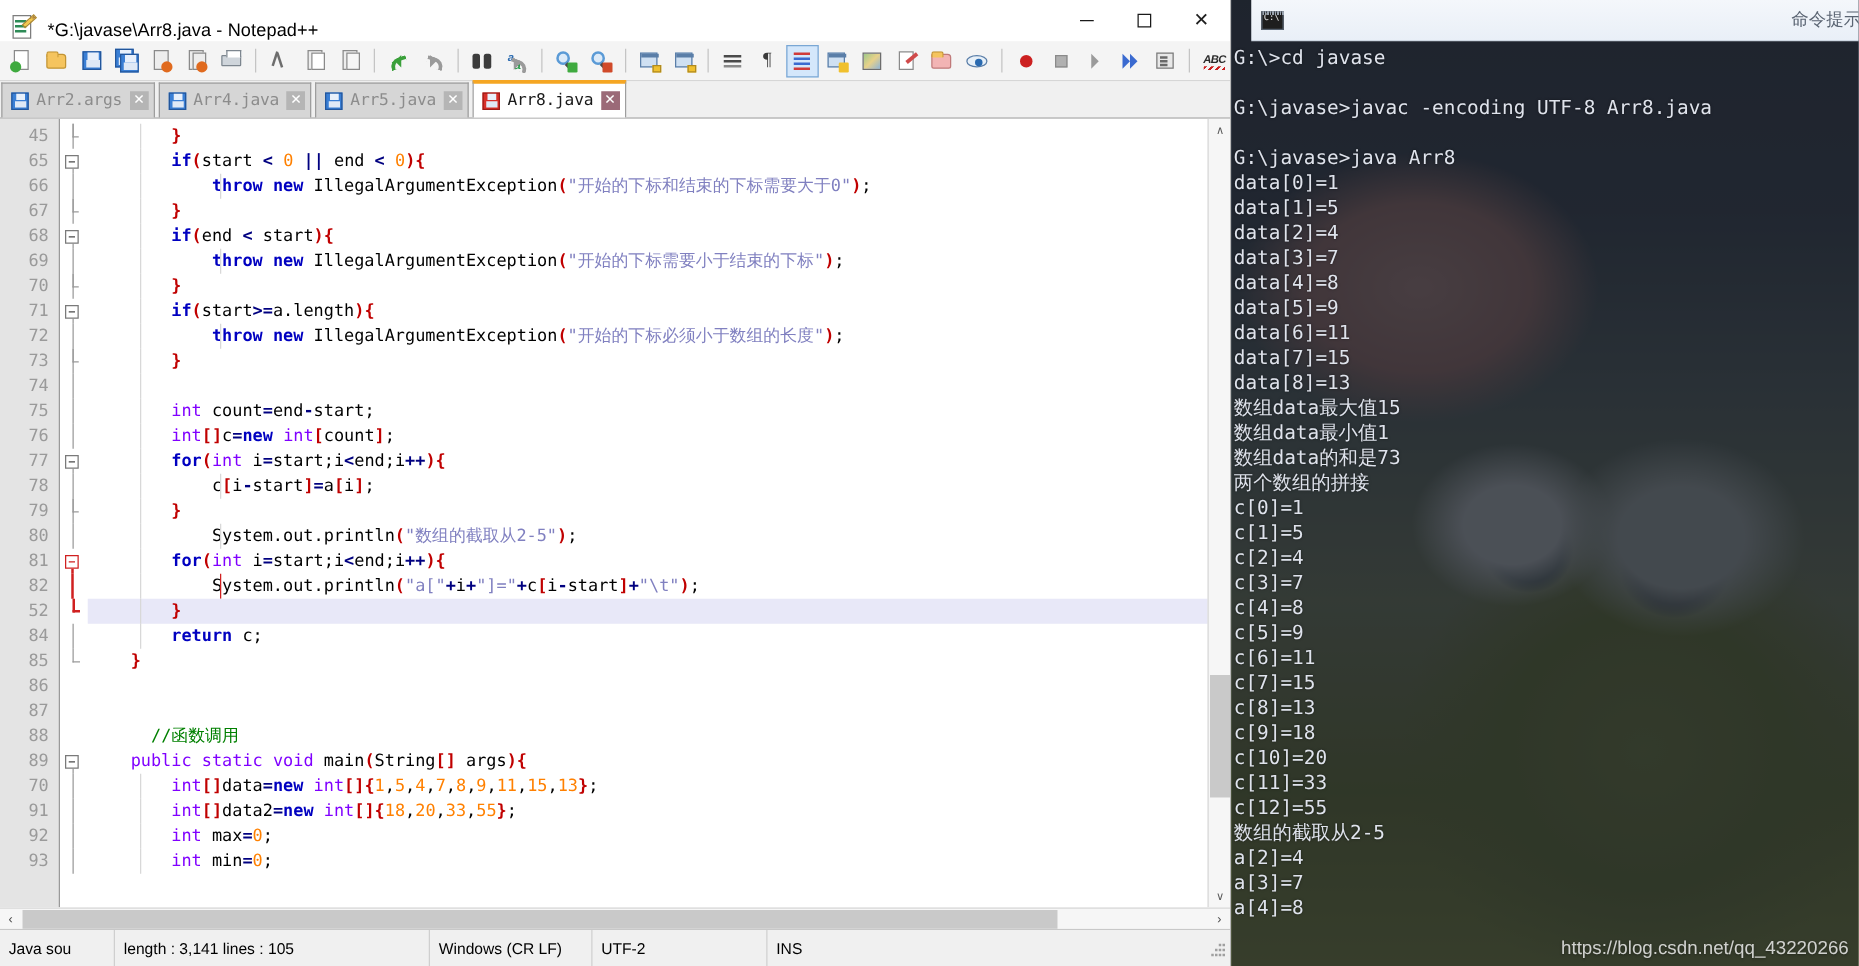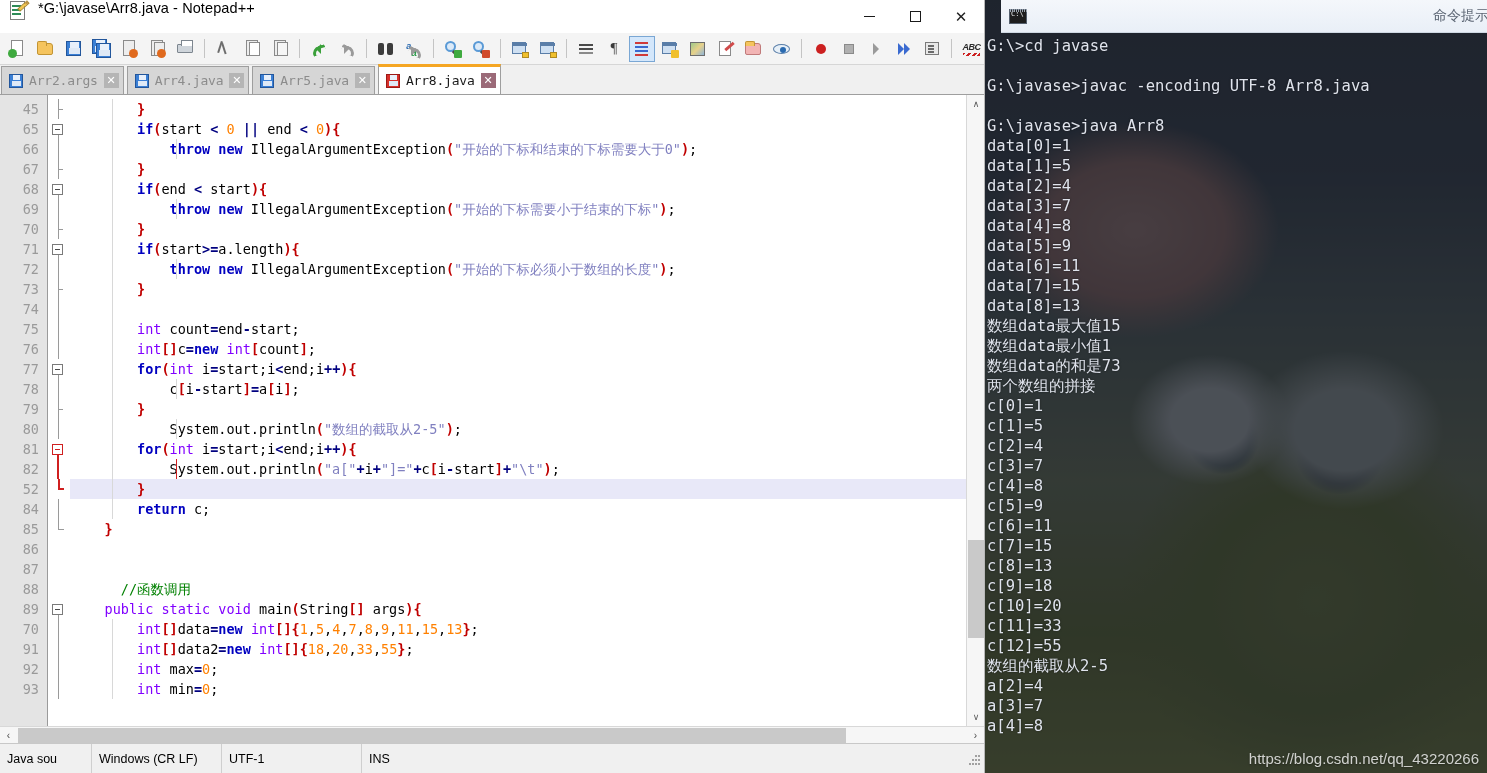--- a/index.html
+++ b/index.html
@@ -15,21 +15,21 @@
   #npp {
     position: absolute; left: 0; top: 0; width: 985px; height: 773px;
     background: #f0f0f0;
     border-right: 1px solid #b8b8b8;
     display: flex; flex-direction: column;
   }
 
   
   .titlebar {
     height: 33px; background: #ffffff;
-    display: flex; align-items: flex-start;
+    display: flex; align-items: flex-end;
     position: relative; flex: 0 0 auto;
   }
   .title-icon {
     width: 22px; height: 22px; margin-left: 8px; margin-right: 8px;
     position: relative; flex: 0 0 auto;
   }
   .ti-page {
     position: absolute; left: 2px; top: 1px; width: 15px; height: 19px;
     background: #ffffff; border: 1px solid #7d7d7d;
   }
@@ -692,22 +692,23 @@
     </div>
 
     <div class="hscroll">
       <div class="hs-arrow" style="left:0">‹</div>
       <div class="hs-thumb" style="left:18px; width:828px;"></div>
       <div class="hs-arrow" style="right:0">›</div>
     </div>
 
     <div class="statusbar">
       <div class="sb-cell" style="width:92px">Java sou</div>
+      <div class="sb-cell" style="width:252px">length : 3,141    lines : 105</div>
       <div class="sb-cell" style="width:130px">Windows (CR LF)</div>
-      <div class="sb-cell" style="width:140px">UTF-1</div>
+      <div class="sb-cell" style="width:140px">UTF-2</div>
       <div class="sb-cell" style="width:52px;border-right:none">INS</div>
       <div class="sb-grip">
         <i style="left:10px;top:4px"></i>
           <i style="left:13px;top:4px"></i>
         <i style="left:7px;top:8px"></i>
           <i style="left:10px;top:8px"></i>
           <i style="left:13px;top:8px"></i>
         <i style="left:4px;top:12px"></i>
           <i style="left:7px;top:12px"></i>
           <i style="left:10px;top:12px"></i>

